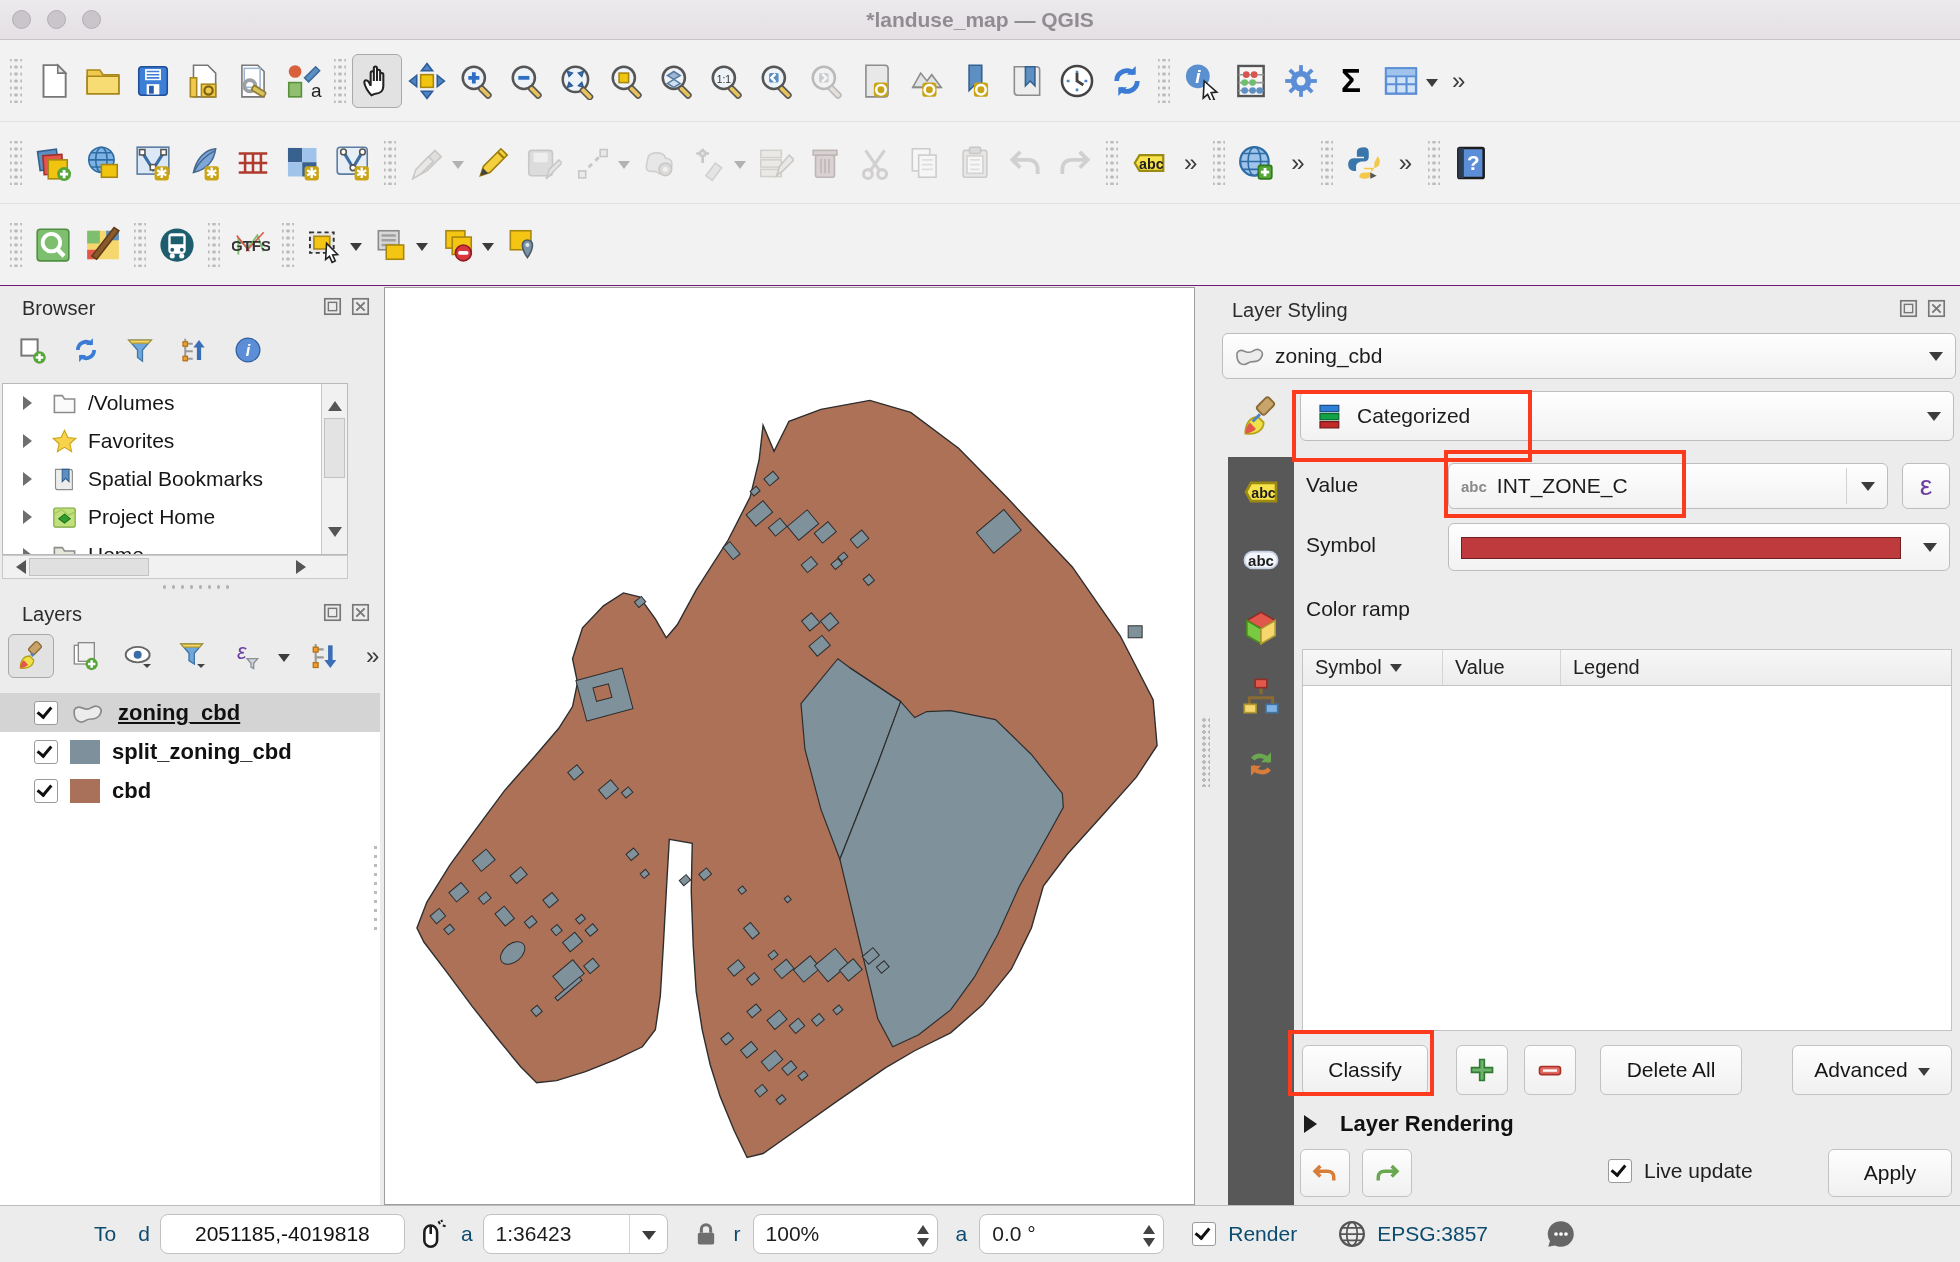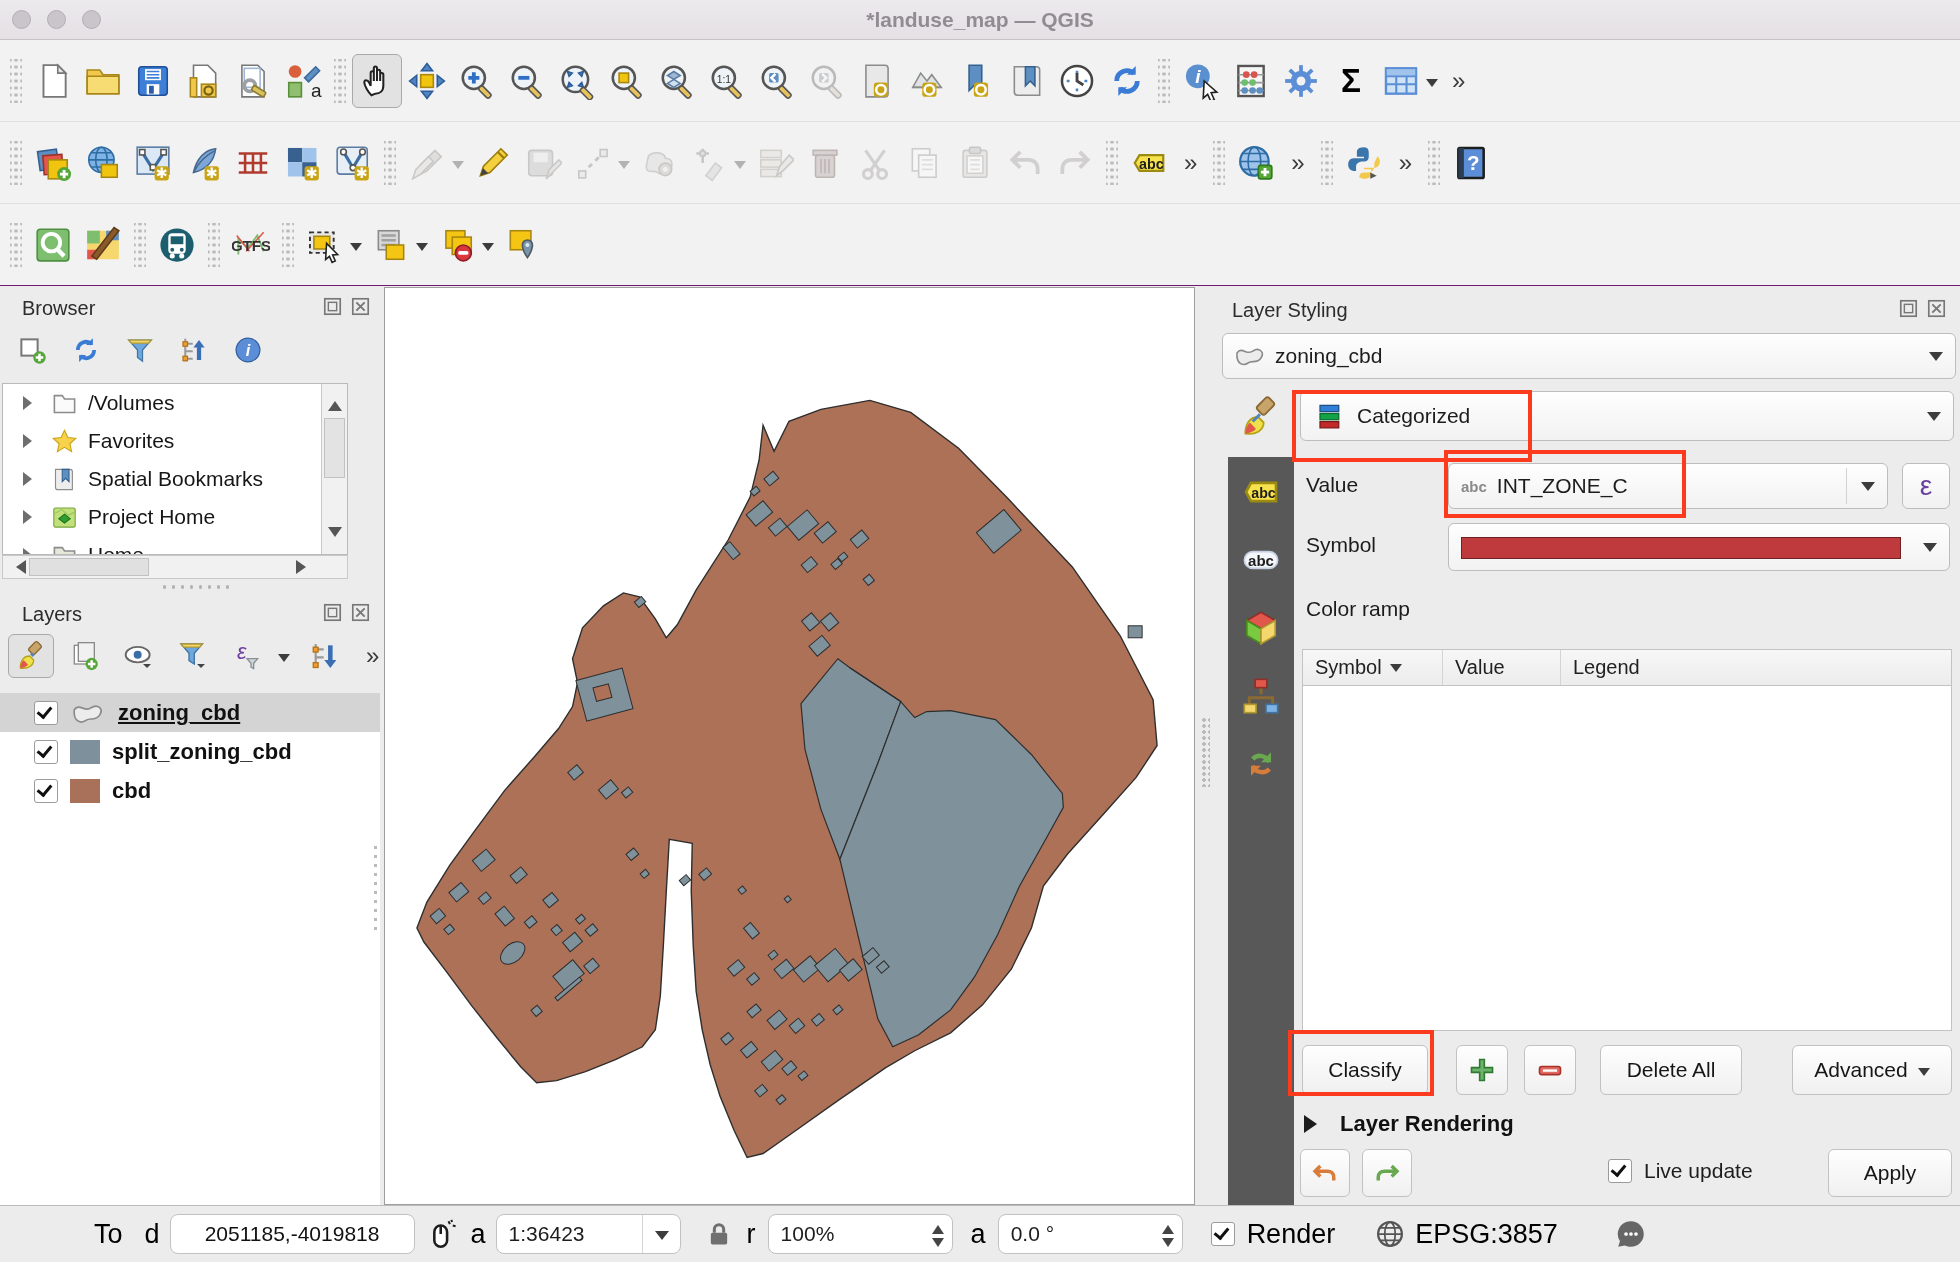--- a/index.html
+++ b/index.html
@@ -108,21 +108,21 @@
   .bottomrow { position:absolute; left:84px; right:8px; top:862px; height:48px; }
   .live { position:absolute; left:308px; top:10px; display:flex; gap:12px; align-items:center; font-size:21px; }
 
   
   .redbox { position:absolute; border:4px solid #fb3a1e; z-index:50; pointer-events:none; }
 
   
   .statusbar { position:absolute; left:0; bottom:0; width:1960px; height:57px; background:#ececec; border-top:1px solid #bdbcbd; display:flex; align-items:center; padding-left:8px; }
   .locator { width:350px; height:40px; background:#fff; border:1px solid #c2c2c2; border-radius:10px; display:flex; align-items:center; padding-left:10px; gap:8px; }
   .locator input { border:none; outline:none; font-size:21px; color:#8b8b8b; width:280px; background:transparent; font-family:inherit; }
-  .sb-lbl { font-size:27px; color:#000000; flex:none; }
+  .sb-lbl { font-size:21px; color:#0c4a6e; flex:none; }
   .sb-input { height:40px; background:#fff; border:1px solid #c2c2c2; border-radius:8px; font-size:21px; color:#111; padding:0 10px; font-family:inherit; }
   .spinbox { height:40px; background:#fff; border:1px solid #c2c2c2; border-radius:8px; display:flex; align-items:center; position:relative; padding-left:12px; font-size:21px; }
   .spinups { position:absolute; right:8px; top:4px; display:flex; flex-direction:column; gap:4px; }
   .tri-u { width:0; height:0; border:6px solid transparent; border-bottom:9px solid #444; }
   .tri-d { width:0; height:0; border:6px solid transparent; border-top:9px solid #444; }
   .scalebox { width:185px; }
   .scalebox .dd { position:absolute; right:0; top:0; width:38px; height:100%; border-left:1px solid #d5d5d5; }
   .scalebox .dd:after { content:""; position:absolute; left:12px; top:16px; border:7px solid transparent; border-top:9px solid #3c3c3c; }
 </style>
 </head>

